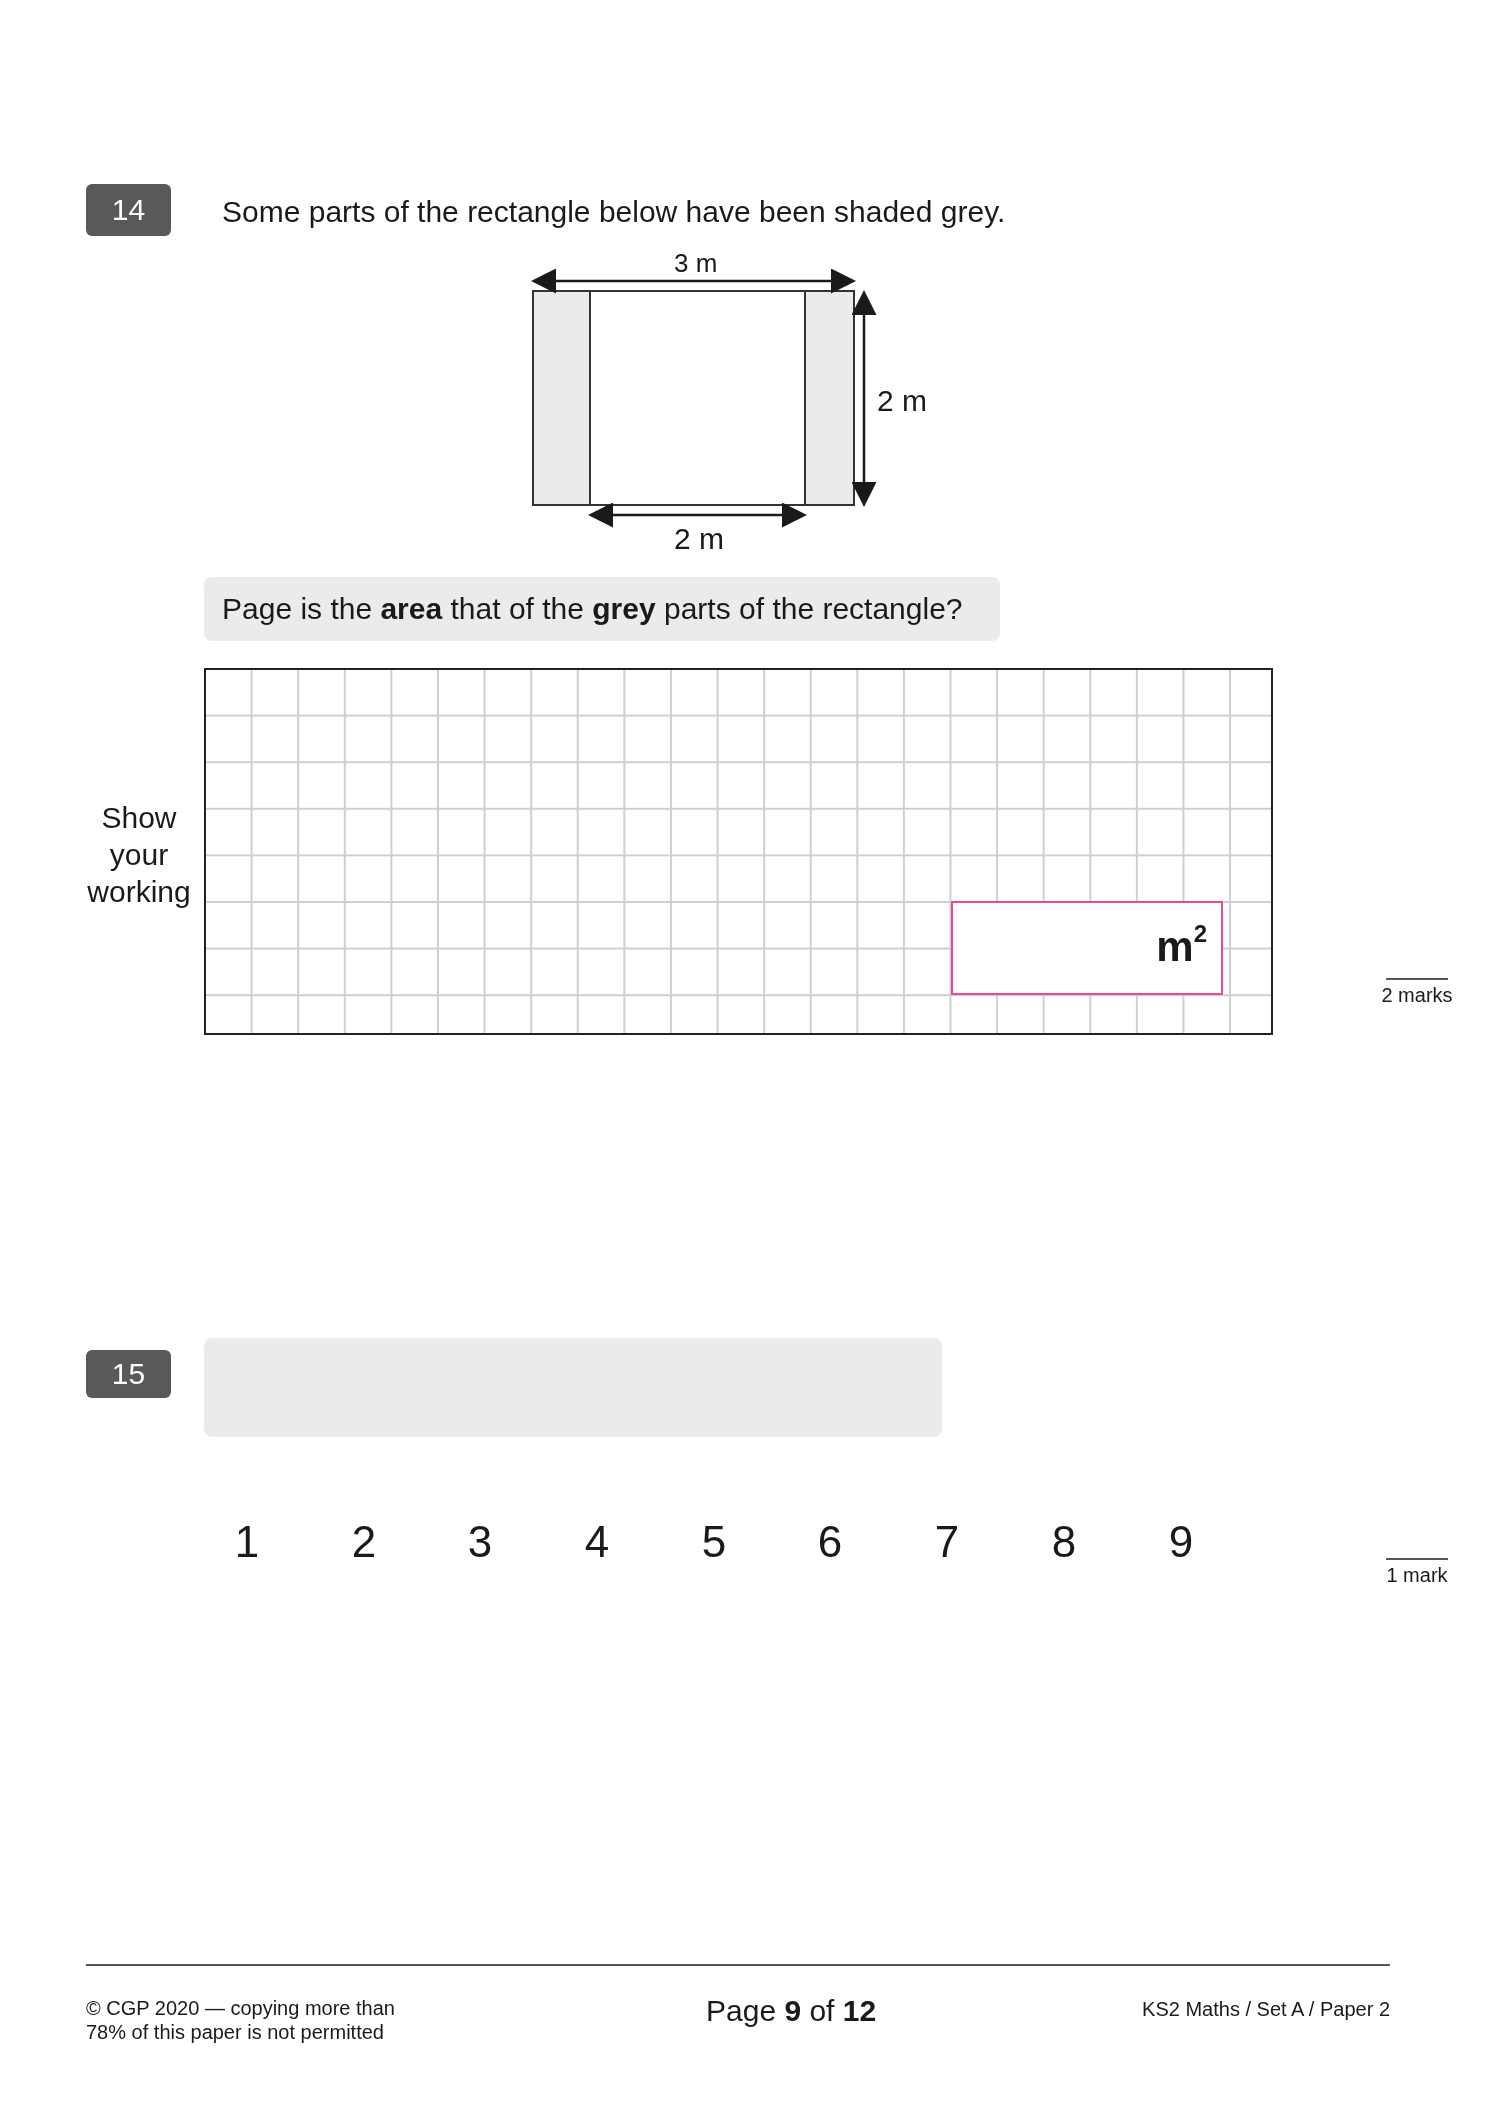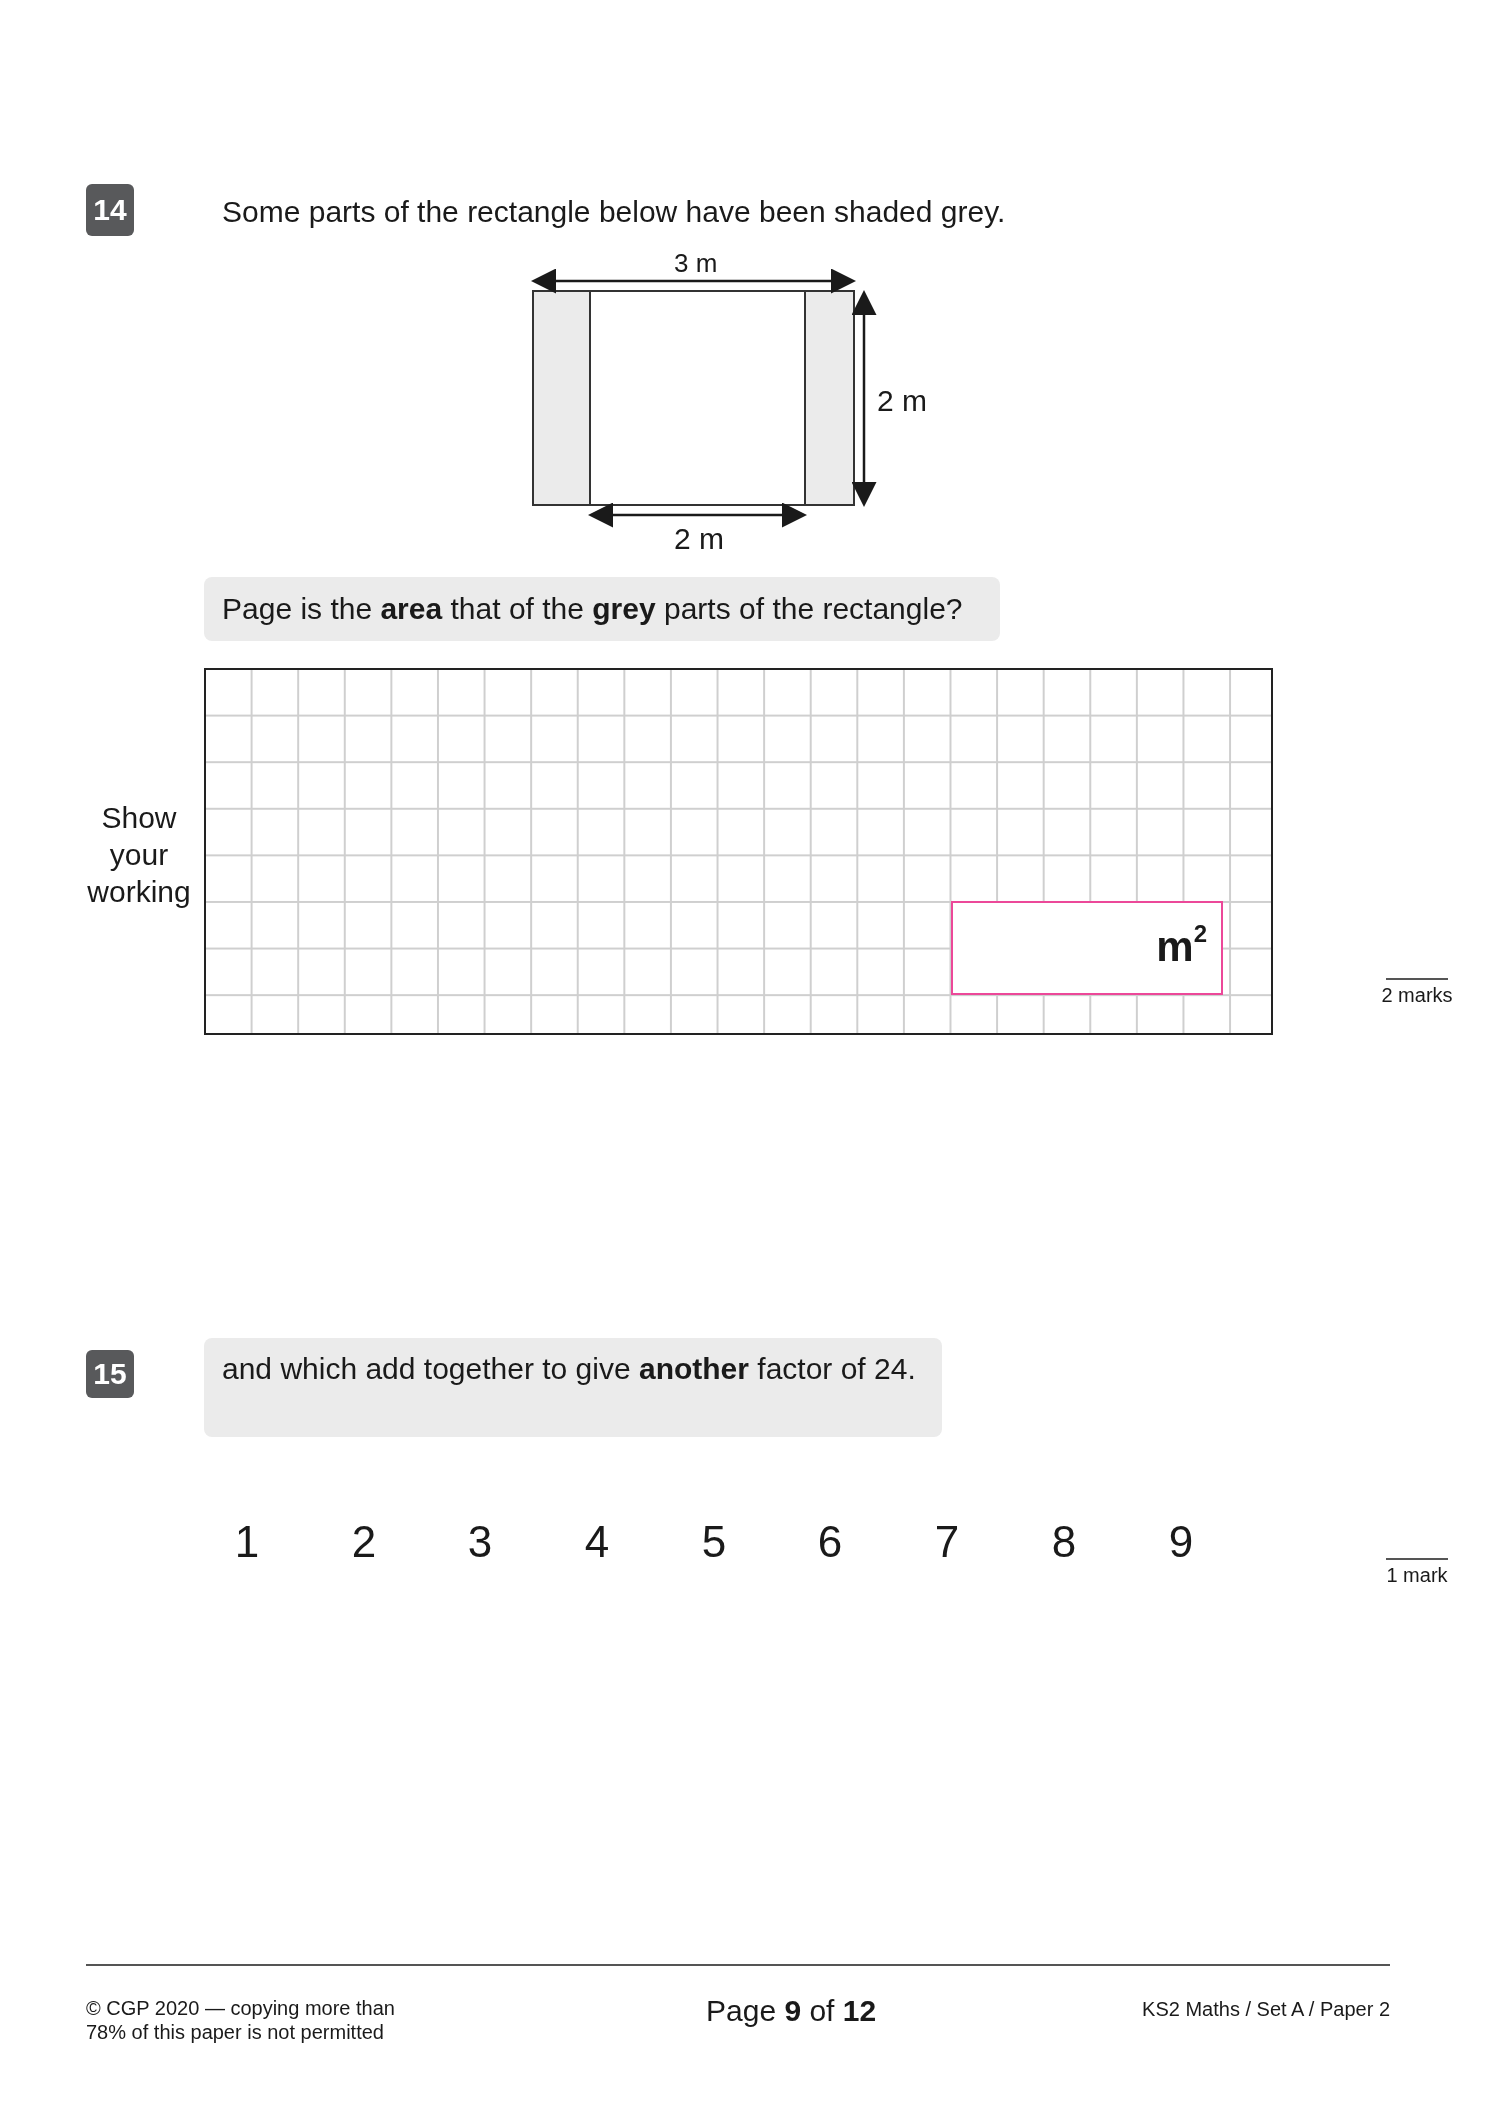--- a/index.html
+++ b/index.html
@@ -1,20 +1,20 @@
 <!DOCTYPE html>
 <html><head>
   <meta charset="utf-8">
   <style>
     html, body { margin: 0; padding: 0; background: #ffffff; }
     body { width: 1500px; height: 2122px; position: relative; overflow: hidden;
            font-family: "Liberation Sans", sans-serif; color: #1a1a1a; }
     .abs { position: absolute; }
-    .qnum { position: absolute; width: 48px; height: 52px; background: #58595b; color: #fff;
-            border-radius: 6px; font-size: 30px; display: flex; align-items: center; justify-content: center; font-weight: bold; }
+    .qnum { position: absolute; width: 85px; height: 52px; background: #58595b; color: #fff;
+            border-radius: 6px; font-size: 30px; display: flex; align-items: center; justify-content: center; }
     .qtext { font-size: 30px; line-height: 36px; }
     .qbox { position: absolute; background: #ebebeb; border-radius: 8px; }
     .qbox .inner { position: absolute; left: 18px; font-size: 30px; line-height: 37px; white-space: nowrap; }
     b { font-weight: bold; }
     .grid { position: absolute; left: 204px; top: 668px; width: 1065px; height: 363px;
             border: 2px solid #222;
             background-color: #fff;
             background-image:
               linear-gradient(to right, #cfcfcf 2px, transparent 2px),
               linear-gradient(to bottom, #cfcfcf 2px, transparent 2px);
@@ -85,21 +85,20 @@
 <div class="marks" style="left:1377px; top:978px;">
   <div class="line"></div>
   <div>2 marks</div>
 </div>
 
 <div class="qnum" style="left:86px; top:1350px; height:48px;">
   <span>15</span>
 </div>
 <div class="qbox" style="left:204px; top:1338px; width:738px; height:99px;">
   <div class="inner" style="top:12px;">
-    <div><span>and which add together to give </span><b>another</b><span> factor of 24.</span></div>
   </div>
 </div>
 
 <div class="num" style="left:227px;">1</div>
 <div class="num" style="left:344px;">2</div>
 <div class="num" style="left:460px;">3</div>
 <div class="num" style="left:577px;">4</div>
 <div class="num" style="left:694px;">5</div>
 <div class="num" style="left:810px;">6</div>
 <div class="num" style="left:927px;">7</div>

